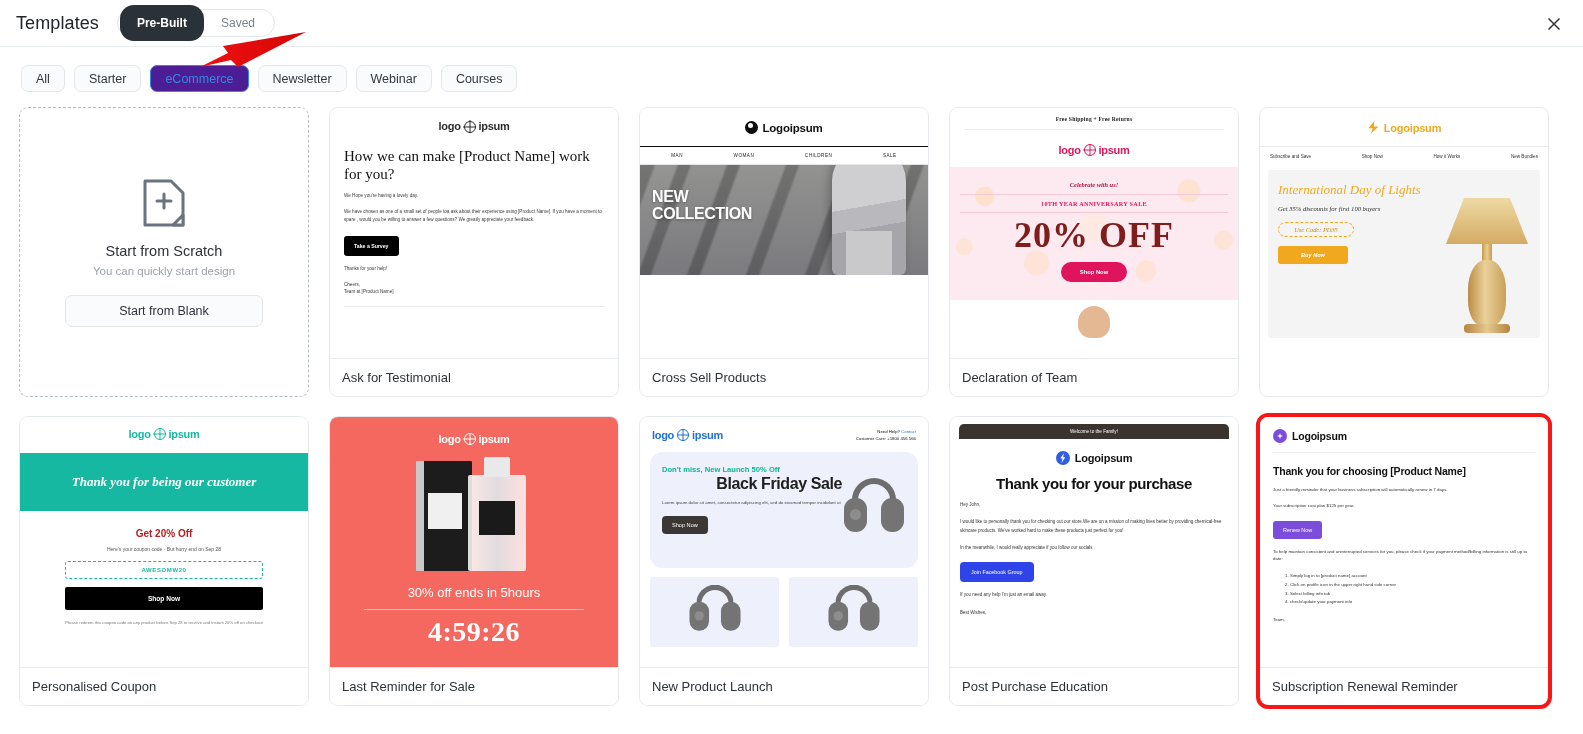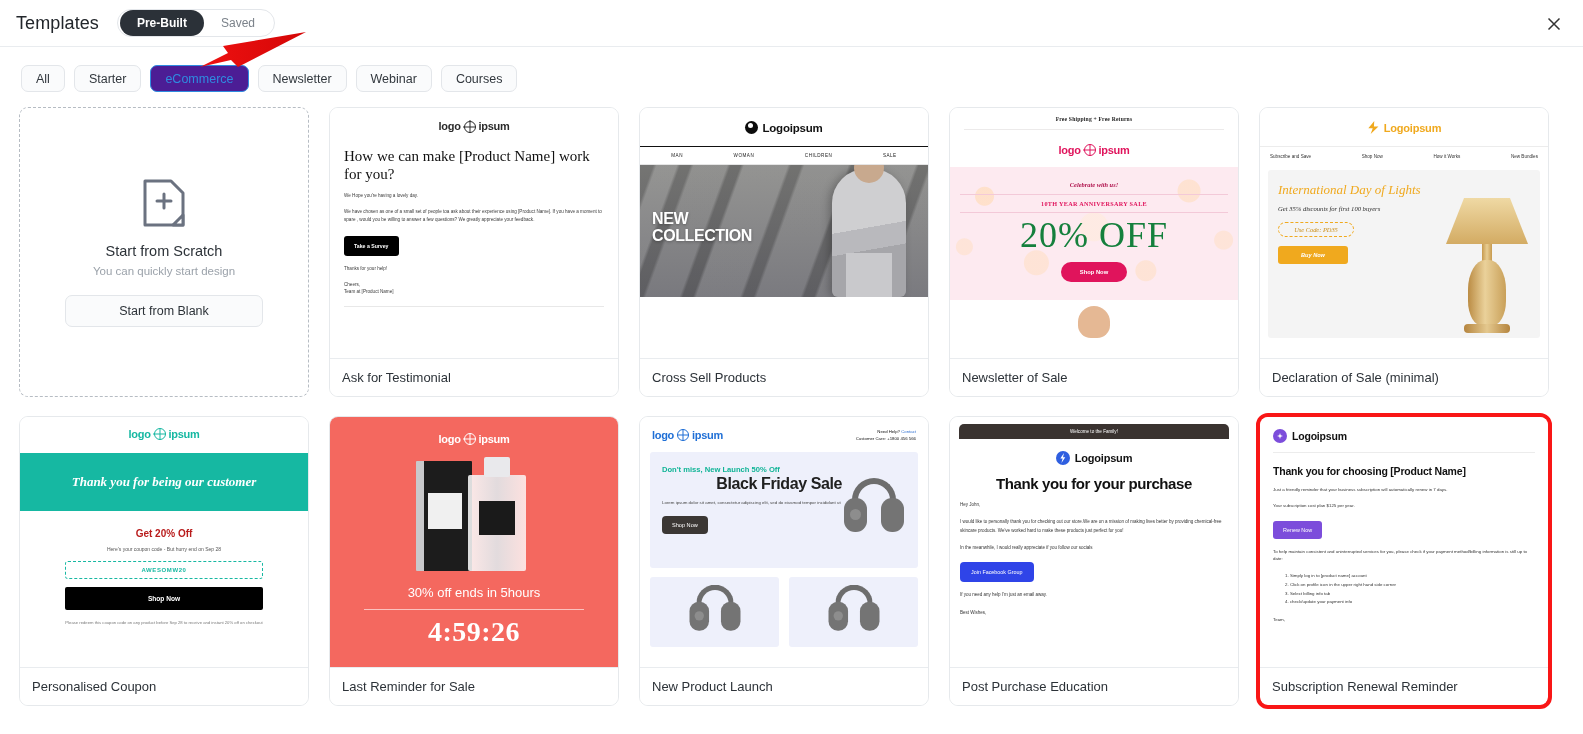--- a/index.html
+++ b/index.html
@@ -21,21 +21,21 @@
   .page-title {
     font-size: 18px; color: #22262b; letter-spacing: .1px;
     margin-right: 18px;
   }
   .segmented {
     display: flex; align-items: center;
     border: 1px solid #e3e6ea; border-radius: 18px;
     height: 28px; padding: 2px; background: #fff;
   }
   .seg-btn {
-    height: 26px; padding: 0 17px; border-radius: 14px;
+    height: 36px; padding: 0 17px; border-radius: 14px;
     display: flex; align-items: center; justify-content: center;
     font-size: 12px; font-weight: bold; color: #7b828a;
     cursor: pointer; white-space: nowrap;
   }
   .seg-btn.active { background: #2b3138; color: #ffffff; }
   .seg-btn.inactive { font-weight: normal; }
 
   .close-btn {
     position: absolute; right: 14px; top: 9px;
     width: 30px; height: 30px; border-radius: 7px;
@@ -130,21 +130,21 @@
     padding: 6px 10px; border-radius: 3px; display: inline-block; margin: 4px 0 9px;
   }
   .t2-hr { border-top: 1px solid #e8e8e8; margin-top: 10px; }
 
   
   .logoipsum-b { font-size: 11.5px; font-weight: bold; color: #111; display: inline-flex; align-items: center; gap: 4px; letter-spacing: -.2px;}
   .ring { width: 13px; height: 13px; border-radius: 50%; background: #0c0c0c; position: relative; }
   .ring::after { content:""; position:absolute; width:5px;height:5px;border-radius:50%;background:#fff;left:3px;top:2px;}
   .nav3 { display: flex; justify-content: space-around; font-size: 4.6px; letter-spacing: .5px; color: #222; padding: 6px 6px 6px; border-top: 1.3px solid #111; border-bottom: 1px solid #e5e5e5; margin-top: 8px;}
   .hero3 {
-    height: 132px; margin-top: 0;
+    height: 110px; margin-top: 0;
     background:
       linear-gradient(110deg, rgba(0,0,0,.18) 0 4%, rgba(255,255,255,.06) 5% 11%, rgba(0,0,0,.2) 12% 15%, rgba(255,255,255,.03) 16% 26%, rgba(0,0,0,.22) 27% 30%, rgba(255,255,255,.05) 31% 44%, rgba(0,0,0,.2) 45% 48%, rgba(255,255,255,.04) 49% 62%, rgba(0,0,0,.2) 63% 66%, rgba(255,255,255,.05) 67% 82%, rgba(0,0,0,.2) 83% 86%, rgba(255,255,255,.04) 87% 100%),
       linear-gradient(#8e8e8c, #75757a);
     position: relative; overflow: hidden;
   }
   .figure3 {
     position: absolute; right: 22px; bottom: 0; width: 74px; height: 128px;
     background: linear-gradient(170deg,#cfcfd1 0 46%, #b9b9bd 46% 62%, #a6a6aa 62% 100%);
     border-radius: 34px 34px 6px 6px;
     box-shadow: -3px 0 9px rgba(0,0,0,.25);
@@ -175,21 +175,21 @@
       radial-gradient(circle at 12% 22%, rgba(255,223,197,.85) 0 9px, transparent 10px),
       radial-gradient(circle at 83% 18%, rgba(255,223,197,.7) 0 11px, transparent 12px),
       radial-gradient(circle at 30% 72%, rgba(255,223,197,.6) 0 12px, transparent 13px),
       radial-gradient(circle at 68% 78%, rgba(255,223,197,.6) 0 10px, transparent 11px),
       radial-gradient(circle at 50% 45%, rgba(255,235,215,.5) 0 14px, transparent 15px),
       radial-gradient(circle at 5% 60%, rgba(255,223,197,.55) 0 8px, transparent 9px),
       radial-gradient(circle at 95% 55%, rgba(255,223,197,.55) 0 9px, transparent 10px);
   }
   .celebrate { position: relative; font-family:"Liberation Serif",serif; font-style: italic; font-weight: bold; font-size: 6.4px; text-align: center; color: #b0134d; margin-bottom: 6px;}
   .anniv { position: relative; font-family:"Liberation Serif",serif; font-weight: bold; font-size: 6.2px; letter-spacing:.3px; text-align:center; color:#e0145c; border-top:1px solid #f3c9d8; border-bottom:1px solid #f3c9d8; padding:5px 0;}
-  .pct { position: relative; font-family:"Liberation Serif",serif; font-weight: normal; font-size: 36px; text-align: center; color:#15803d; line-height: 1.25; letter-spacing: 1px;}
+  .pct { position: relative; font-family:"Liberation Serif",serif; font-weight: bold; font-size: 36px; text-align: center; color:#7f1d1d; line-height: 1.25; letter-spacing: 1px;}
   .shopnow4 { position: relative; display:block; margin: 4px auto 0; width: 66px; height: 20px; border-radius: 11px; background:#e0145c; color:#fff; font-size:5.8px; font-weight:bold; display:flex;align-items:center;justify-content:center;}
   .face4 { height: 24px; position: relative; }
   .face4::after{content:"";position:absolute;left:50%;transform:translateX(-50%);top:6px;width:32px;height:32px;border-radius:50% 50% 40% 40%;background:#e5b894;}
 
   
   .logo5 { display:inline-flex; align-items:center; gap:4px; color:#f0a91e; font-size:11px; font-weight:bold; letter-spacing:-.2px;}
   .bolt5 { width:13px;height:13px; background:#f0a91e; clip-path: polygon(58% 0, 12% 56%, 46% 56%, 30% 100%, 90% 42%, 55% 42%); }
   .nav5 { display:flex; justify-content:space-between; padding: 7px 10px; font-size:4.6px; color:#333; border-top:1px solid #ececec; margin-top:8px;}
   .panel5 { background:#f4f4f4; margin: 4px 8px 0; border-radius:3px; padding: 12px 10px; display:flex; gap:0; min-height:168px;font-style:italic; }
   .p5-left { flex: 1; }
@@ -229,21 +229,21 @@
   .pf-bottle::after{content:"";position:absolute;left:11px;top:26px;width:36px;height:34px;background:#1a1a1a;}
   .r7-sub { font-family:Liberation Sans, sans-serif; font-size:13px; margin-top:10px;}
   .r7-hr { border-top:1px solid rgba(255,255,255,.6); margin: 9px 34px 0;}
   .r7-time { font-family:"Liberation Serif",serif; font-size:28px; font-weight:bold; margin-top:6px; letter-spacing:.5px;}
 
   
   .n8-top { display:flex; justify-content:space-between; align-items:flex-start; padding: 12px 12px 0;}
   .logo8 { color:#1f6fd6; }
   .n8-help { text-align:right; font-size:4.3px; line-height:1.6; color:#111;}
   .n8-help a { color:#2f6fd0; }
-  .n8-hero { margin:9px 10px 0; background:#eef0fb; border-radius:3px; padding:13px 12px; display:flex; min-height:116px;}
+  .n8-hero { margin:9px 10px 0; background:#eef0fb; border-radius:13px; padding:13px 12px; display:flex; min-height:116px;}
   .n8-l { flex:1; }
   .n8-k { color:#0fb496; font-size:7.6px; font-weight:bold; }
   .n8-h { font-size:16px; font-weight:bold; color:#202020; line-height:1.1; margin-top:1px; letter-spacing:-.4px;text-align:right;}
   .n8-p { font-size:4.4px; color:#444; line-height:1.8; margin-top:7px;}
   .n8-b { margin-top:9px; background:#3b3734; color:#fff; font-size:5.6px; padding:6px 10px; border-radius:4px; display:inline-block;}
   .hp { width:64px; height:64px; position:relative; align-self:center; }
   .hp .band { position:absolute; left:10px; top:0; width:44px; height:30px; border:6px solid #6d6d6d; border-bottom:none; border-radius:24px 24px 0 0;}
   .hp .cupL,.hp .cupR { position:absolute; top:20px; width:23px; height:34px; border-radius:11px; background:#747474;}
   .hp .cupL{left:2px;} .hp .cupR{right:2px;}
   .hp .cupL::after{content:"";position:absolute;left:6px;top:11px;width:11px;height:11px;border-radius:50%;background:#8d8d8d;}
@@ -363,21 +363,21 @@
         <span class="logo-ipsum">logo<span class="globe"></span>ipsum</span>
       </div>
       <div class="pink-band">
         <div class="celebrate">Celebrate with us!</div>
         <div class="anniv">10TH YEAR ANNIVERSARY SALE</div>
         <div class="pct">20% OFF</div>
         <div class="shopnow4">Shop Now</div>
       </div>
       <div class="face4"></div>
     </div>
-    <div class="card-footer">Newsletter of Sale</div>
+    <div class="card-footer">Declaration of Team</div>
   </div>
 
   <div class="card">
     <div class="card-preview">
       <div style="text-align:center;padding-top:12px">
         <span class="logo5">
             <span class="bolt5"></span>
             <span>Logoipsum</span>
           </span>
       </div>
@@ -395,21 +395,20 @@
           <div class="p5-btn">Buy Now</div>
         </div>
         <div class="lamp">
           <div class="shade"></div>
             <div class="neck"></div>
             <div class="body"></div>
             <div class="base"></div>
         </div>
       </div>
     </div>
-    <div class="card-footer">Declaration of Sale (minimal)</div>
   </div>
 </div>
 
 <div class="grid" style="margin-top:19px">
 
   <div class="card">
     <div class="card-preview">
       <div style="text-align:center;color:#16b8a2">
         <span class="logo-ipsum" style="margin-top:11px;display:inline-flex">logo<span class="globe"></span>ipsum</span>
       </div>

